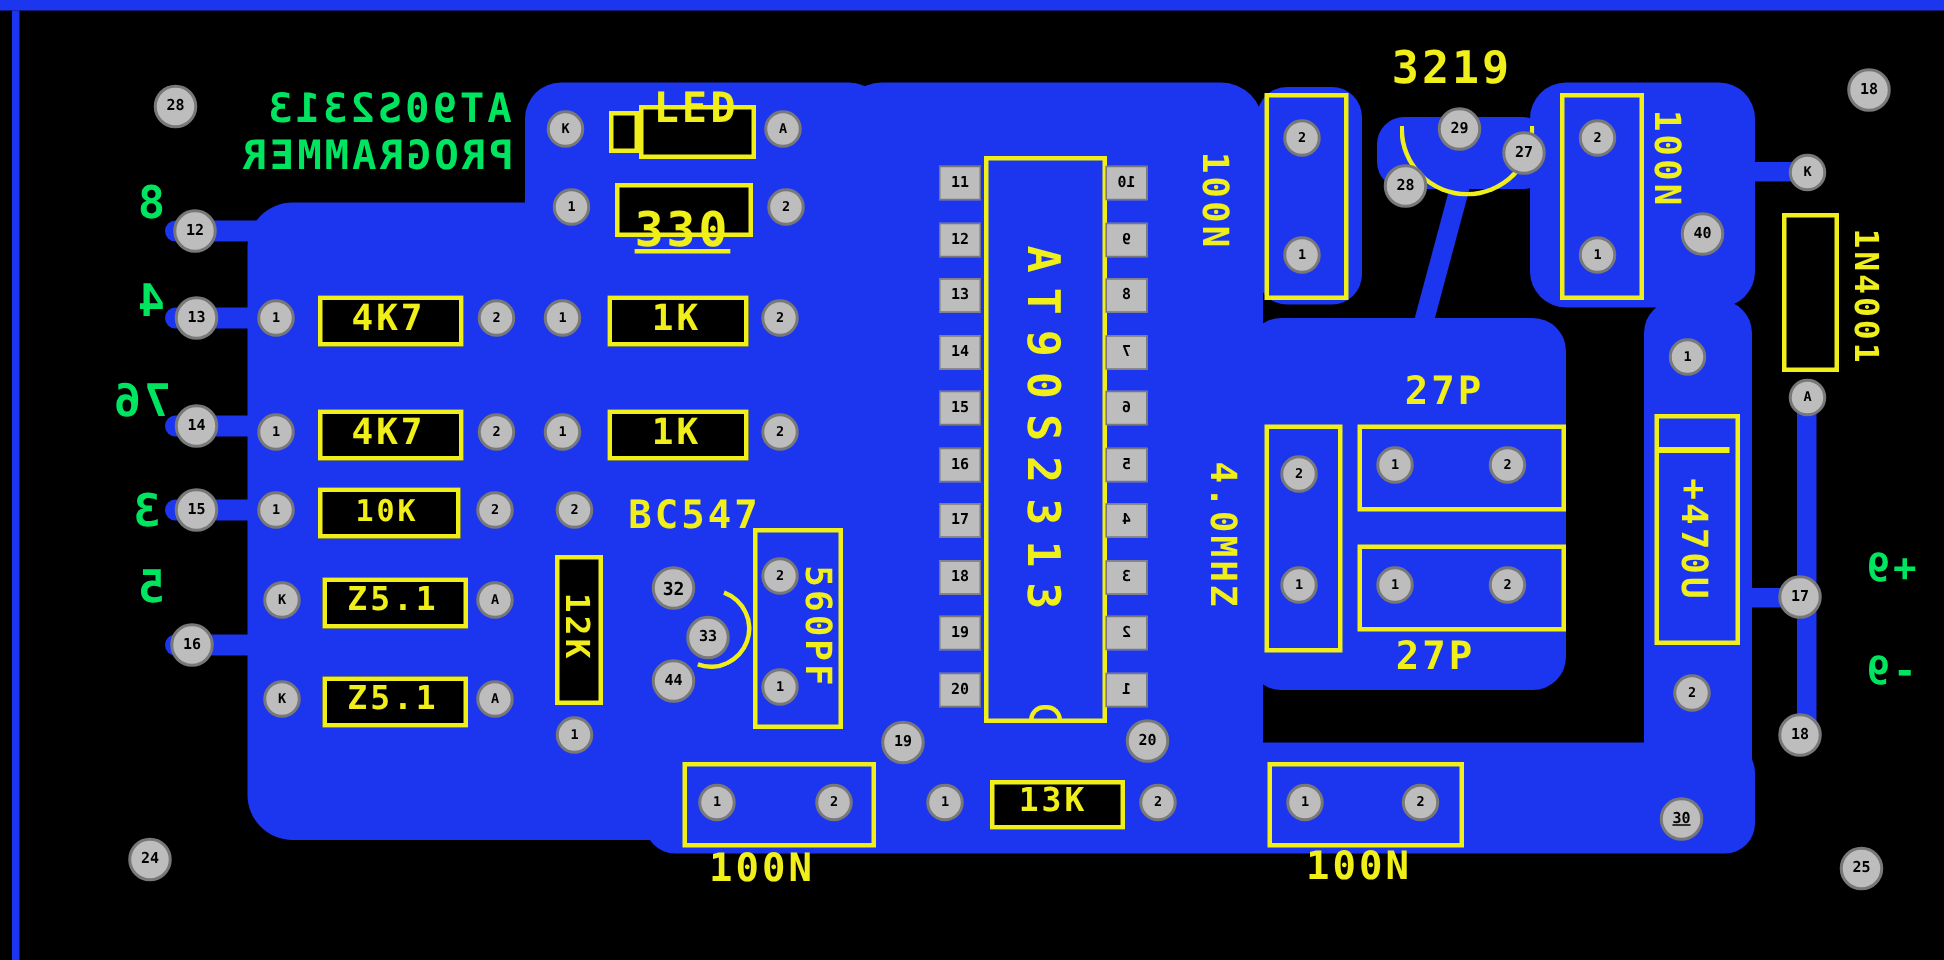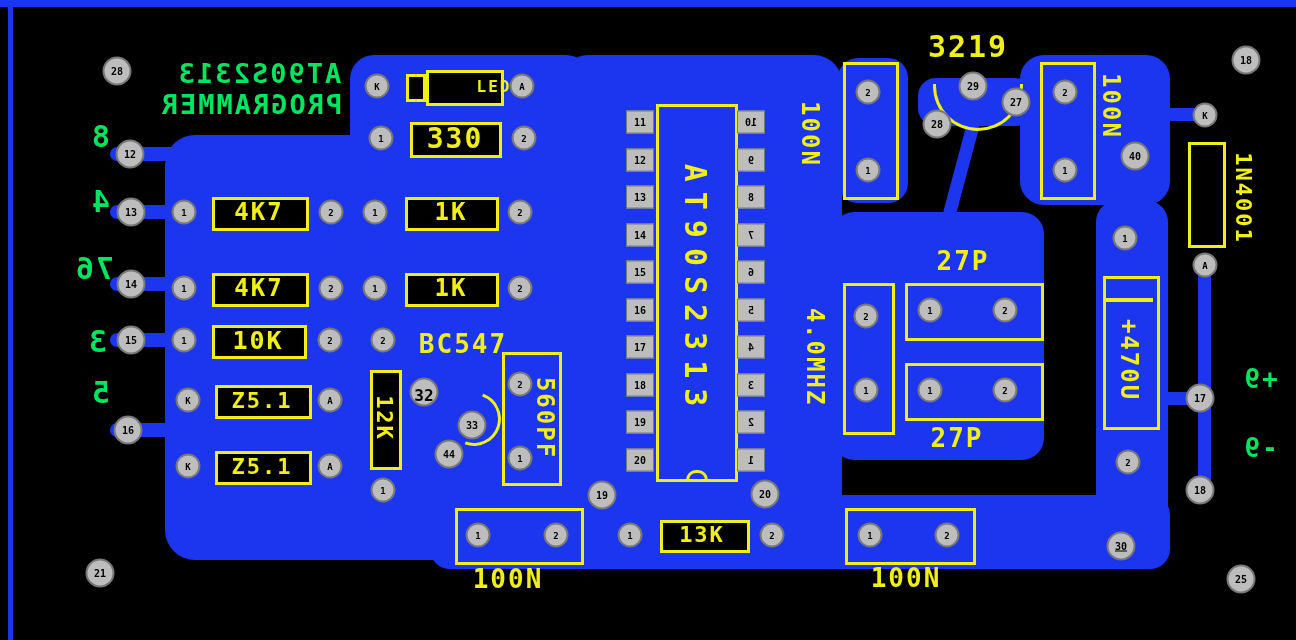--- a/index.html
+++ b/index.html
@@ -79,27 +79,27 @@
   <div class="oline" style="left:905px;top:283px;width:133px;height:52px;"></div>
   <div class="oline" style="left:905px;top:363px;width:133px;height:52px;"></div>
   <div class="oline" style="left:843px;top:62px;width:50px;height:132px;"></div>
   <div class="oline" style="left:1040px;top:62px;width:50px;height:132px;"></div>
   <div class="oline" style="left:1103px;top:276px;width:51px;height:148px;"></div>
   <div class="plusbar"></div>
   <div class="oline" style="left:1188px;top:142px;width:32px;height:100px;"></div>
   <div class="arc7805"></div>
   <div class="arcbc"></div>
 
-<div class="lbl" style="left: 464px; top: 86px; font-size: 16px; transform: translate(-50%, -50%); margin-left: 30px;">LED</div>
-    <div class="lbl" style="left: 455px; top: 138px; font-size: 28px; transform: translate(-50%, -50%);">330</div>
+<div class="lbl" style="left: 464px; top: 72px; font-size: 28px; transform: translate(-50%, -50%);">LED</div>
+    <div class="lbl" style="left: 455px; top: 153px; font-size: 32px; transform: translate(-50%, -50%); text-decoration: underline;">330</div>
     <div class="lbl" style="left: 259px; top: 212px; font-size: 24px; transform: translate(-50%, -50%);">4K7</div>
     <div class="lbl" style="left: 451px; top: 212px; font-size: 24px; transform: translate(-50%, -50%);">1K</div>
     <div class="lbl" style="left: 259px; top: 288px; font-size: 24px; transform: translate(-50%, -50%);">4K7</div>
     <div class="lbl" style="left: 451px; top: 288px; font-size: 24px; transform: translate(-50%, -50%);">1K</div>
-    <div class="lbl" style="left: 258px; top: 340px; font-size: 25px; transform: translate(-50%, -50%);">10K</div>
+    <div class="lbl" style="left: 258px; top: 340px; font-size: 20px; transform: translate(-50%, -50%);">10K</div>
     <div class="lbl" style="left: 262px; top: 400px; font-size: 22px; transform: translate(-50%, -50%);">Z5.1</div>
     <div class="lbl" style="left: 262px; top: 466px; font-size: 22px; transform: translate(-50%, -50%);">Z5.1</div>
     <div class="lbl" style="left: 384px; top: 418px; font-size: 22px; transform: translate(-50%, -50%) rotate(90deg);">12K</div>
     <div class="lbl" style="left: 463px; top: 344px; font-size: 26px; transform: translate(-50%, -50%);">BC547</div>
     <div class="lbl" style="left: 545px; top: 418px; font-size: 24px; transform: translate(-50%, -50%) rotate(90deg);">560PF</div>
     <div class="lbl wide" style="left: 695px; top: 290px; font-size: 30px; transform: translate(-50%, -50%) rotate(90deg);">AT90S2313</div>
     <div class="lbl" style="left: 702px; top: 534px; font-size: 22px; transform: translate(-50%, -50%);">13K</div>
     <div class="lbl" style="left: 508px; top: 579px; font-size: 26px; transform: translate(-50%, -50%);">100N</div>
     <div class="lbl" style="left: 906px; top: 578px; font-size: 26px; transform: translate(-50%, -50%);">100N</div>
     <div class="lbl" style="left: 968px; top: 46px; font-size: 30px; transform: translate(-50%, -50%);">3219</div>
@@ -131,21 +131,21 @@
     <div class="pad rd" style="width: 25px; height: 25px; font-size: 10px; left: 131px; top: 284px;">
       <span style="display: inline-block;">14</span>
     </div>
     <div class="pad rd" style="width: 25px; height: 25px; font-size: 10px; left: 131px; top: 340px;">
       <span style="display: inline-block;">15</span>
     </div>
     <div class="pad rd" style="width: 25px; height: 25px; font-size: 10px; left: 128px; top: 430px;">
       <span style="display: inline-block;">16</span>
     </div>
     <div class="pad rd" style="width: 25px; height: 25px; font-size: 10px; left: 100px; top: 573px;">
-      <span style="display: inline-block;">21</span>
+      <span style="display: inline-block;">24</span>
     </div>
     <div class="pad rd" style="width: 25px; height: 25px; font-size: 10px; left: 602px; top: 495px;">
       <span style="display: inline-block;">19</span>
     </div>
     <div class="pad rd" style="width: 25px; height: 25px; font-size: 10px; left: 765px; top: 494px;">
       <span style="display: inline-block;">20</span>
     </div>
     <div class="pad rd" style="width: 25px; height: 25px; font-size: 10px; left: 1246px; top: 60px;">
       <span style="display: inline-block;">18</span>
     </div>
@@ -169,21 +169,21 @@
     </div>
     <div class="pad rd" style="width: 25px; height: 25px; font-size: 10px; left: 973px; top: 86px;">
       <span style="display: inline-block;">29</span>
     </div>
     <div class="pad rd" style="width: 25px; height: 25px; font-size: 10px; left: 1016px; top: 102px;">
       <span style="display: inline-block;">27</span>
     </div>
     <div class="pad rd" style="width: 25px; height: 25px; font-size: 10px; left: 449px; top: 454px;">
       <span style="display: inline-block;">44</span>
     </div>
-    <div class="pad rd" style="width: 25px; height: 25px; font-size: 16px; left: 424px; top: 392px; align-items: flex-end;">
+    <div class="pad rd" style="width: 25px; height: 25px; font-size: 12px; left: 449px; top: 392px;">
       <span style="display: inline-block;">32</span>
     </div>
     <div class="pad rd" style="width: 25px; height: 25px; font-size: 10px; left: 472px; top: 425px;">
       <span style="display: inline-block;">33</span>
     </div>
     <div class="pad rd" style="width: 21px; height: 21px; font-size: 9px; left: 377px; top: 86px;">
       <span style="display: inline-block;">K</span>
     </div>
     <div class="pad rd" style="width: 21px; height: 21px; font-size: 9px; left: 522px; top: 86px;">
       <span style="display: inline-block;">A</span>

